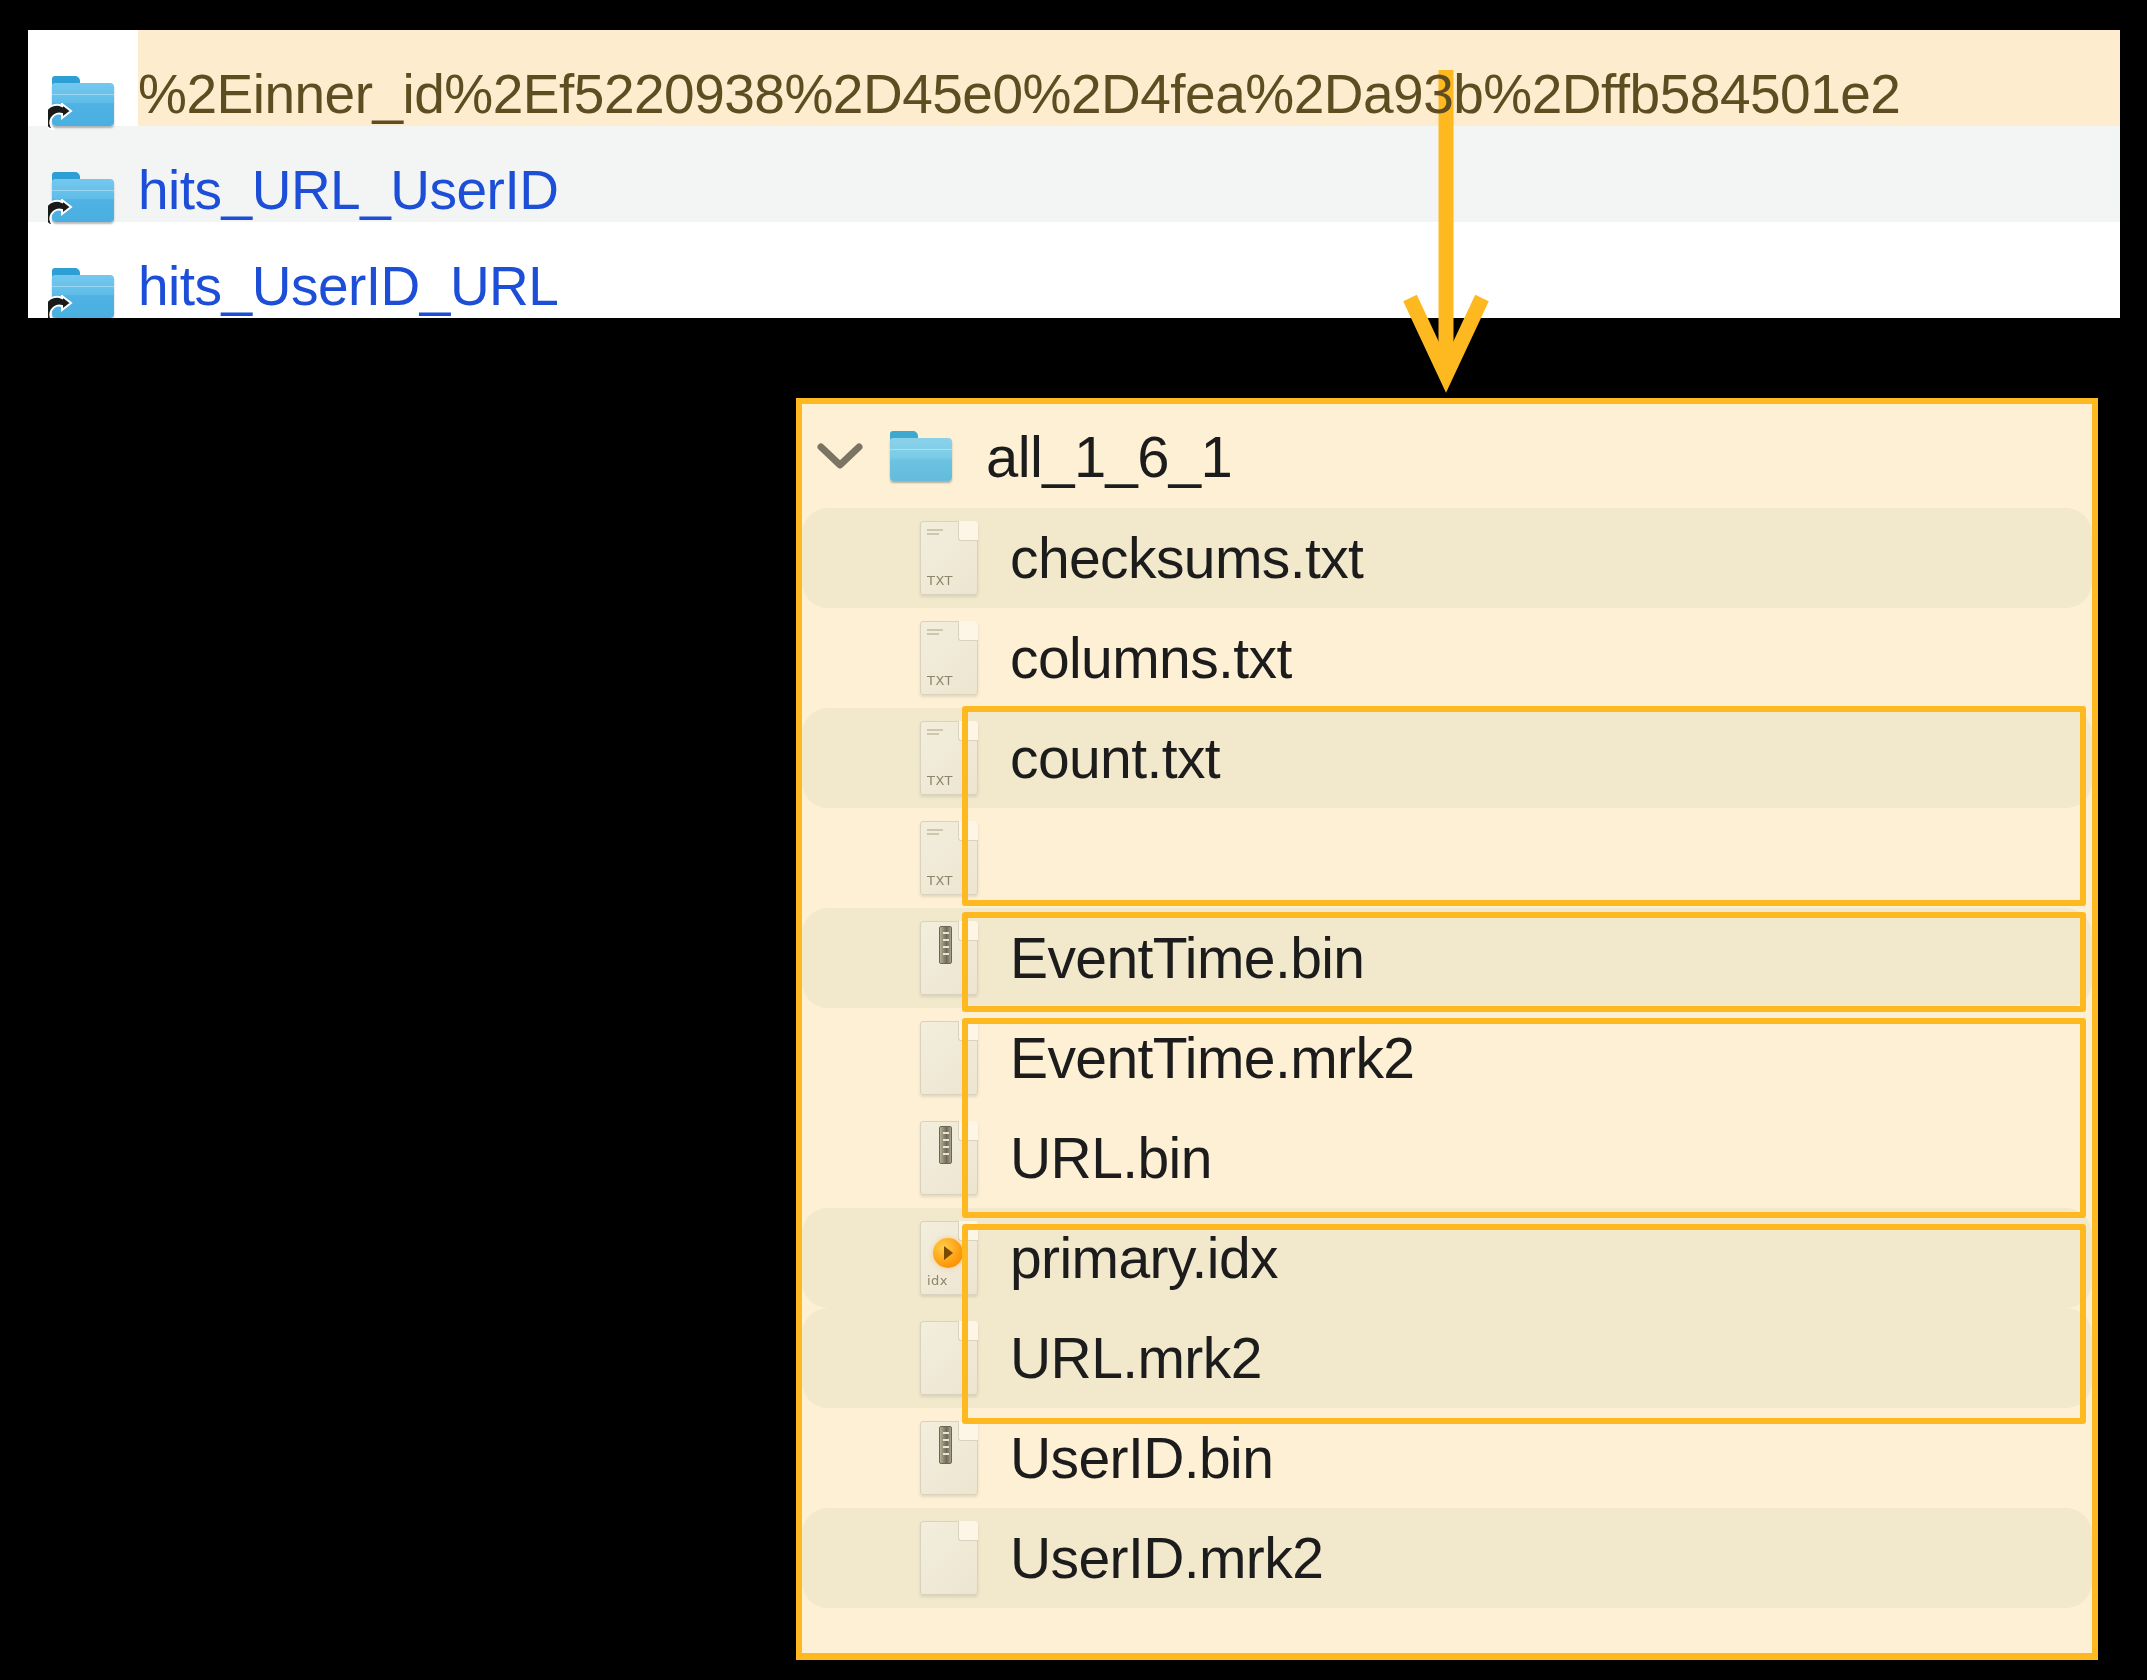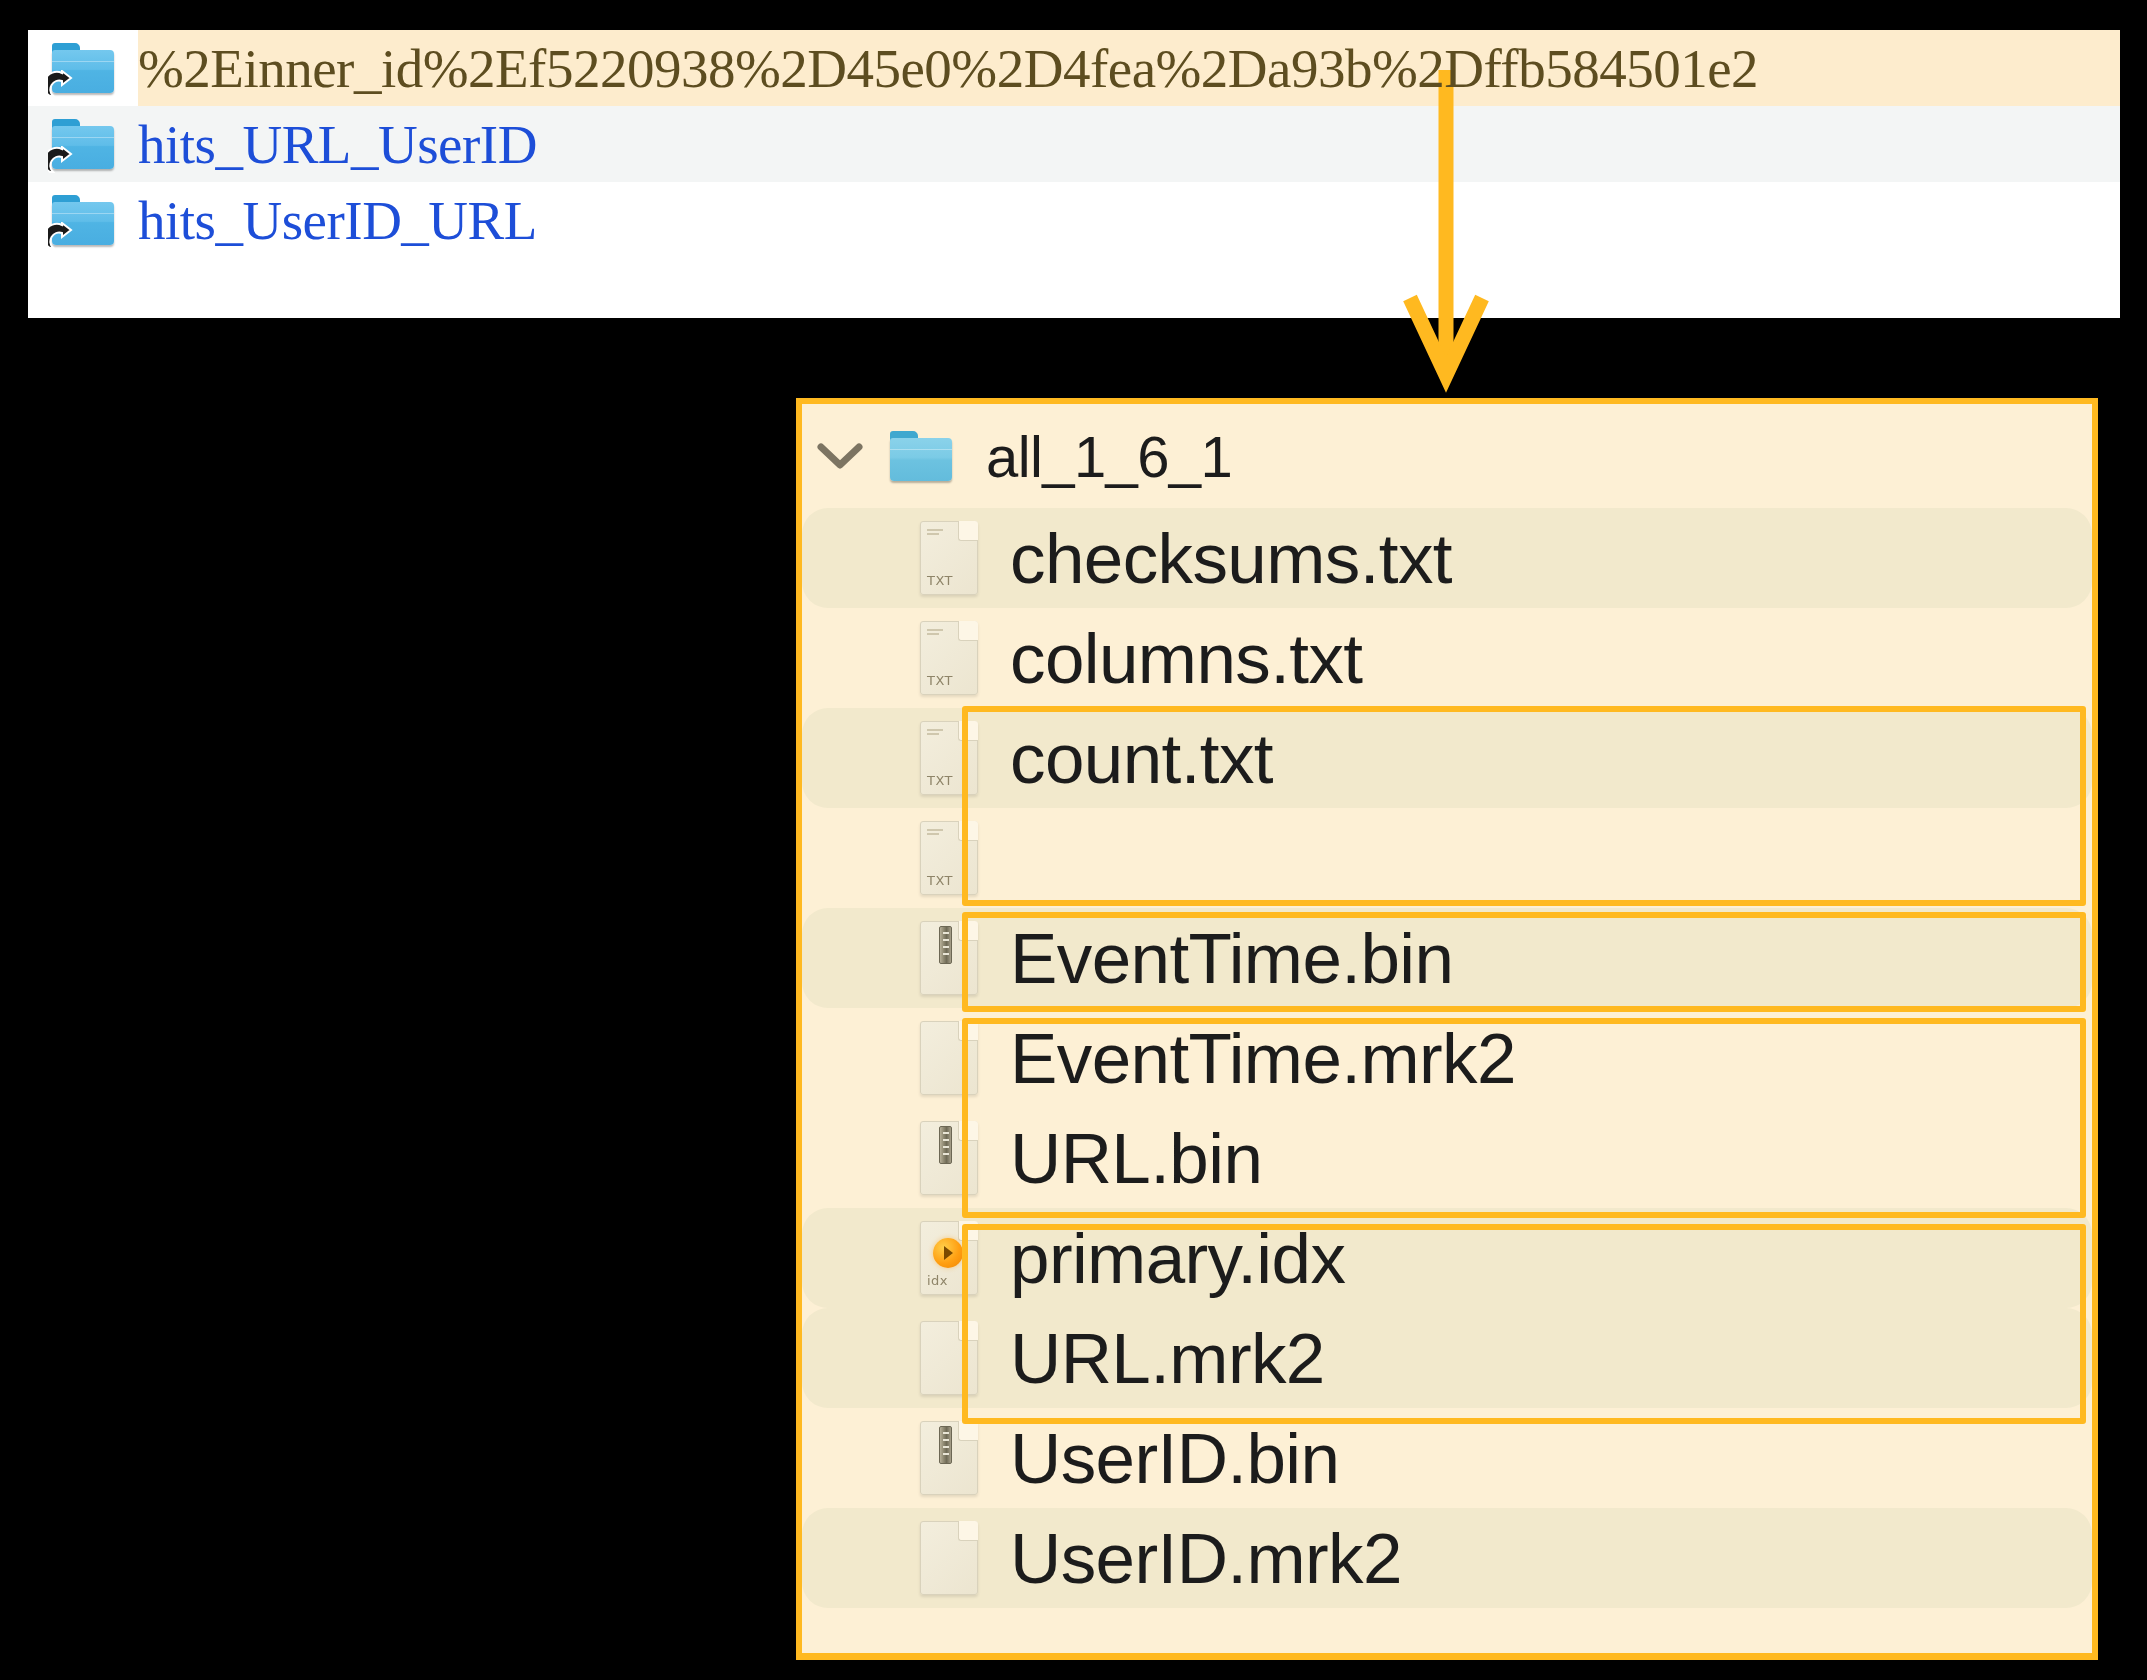--- a/index.html
+++ b/index.html
@@ -14,24 +14,23 @@
   
   #top-panel {
     position: absolute;
     left: 28px; top: 30px;
     width: 2092px; height: 288px;
     background: #ffffff;
     overflow: hidden;
   }
   .top-row {
     position: relative;
-    height: 76px;
+    height: 96px;
     display: flex;
-    align-items: center;
-    font-family: Liberation Serif, serif;
+    align-items: flex-end;
   }
   .top-row.alt   { background: #f3f5f5; }
   .top-row.plain { background: #ffffff; }
   .top-row .row-hl {
     position: absolute;
     left: 110px; top: 0; right: 0; bottom: 0;
     background: #fdeccd;
   }
   .top-row .icon-wrap {
     position: relative;
@@ -110,21 +109,21 @@
   }
   .m-icon {
     flex: 0 0 0px;
     display: flex; align-items: center; justify-content: center;
     height: 100%;
   }
   .m-row.header .m-icon { flex: 0 0 86px; }
   .m-row.file   .m-icon { flex: 0 0 86px; margin-left: 104px; }
 
   .m-label {
-    font-size: 71px;
+    font-size: 57px;
     color: #1c1c1c;
     white-space: nowrap;
     letter-spacing: -0.6px;
     padding-left: 18px;
   }
   .m-row.header .m-label { font-size: 58px; padding-left: 22px; }
 
   
   .hl-box {
     position: absolute;

